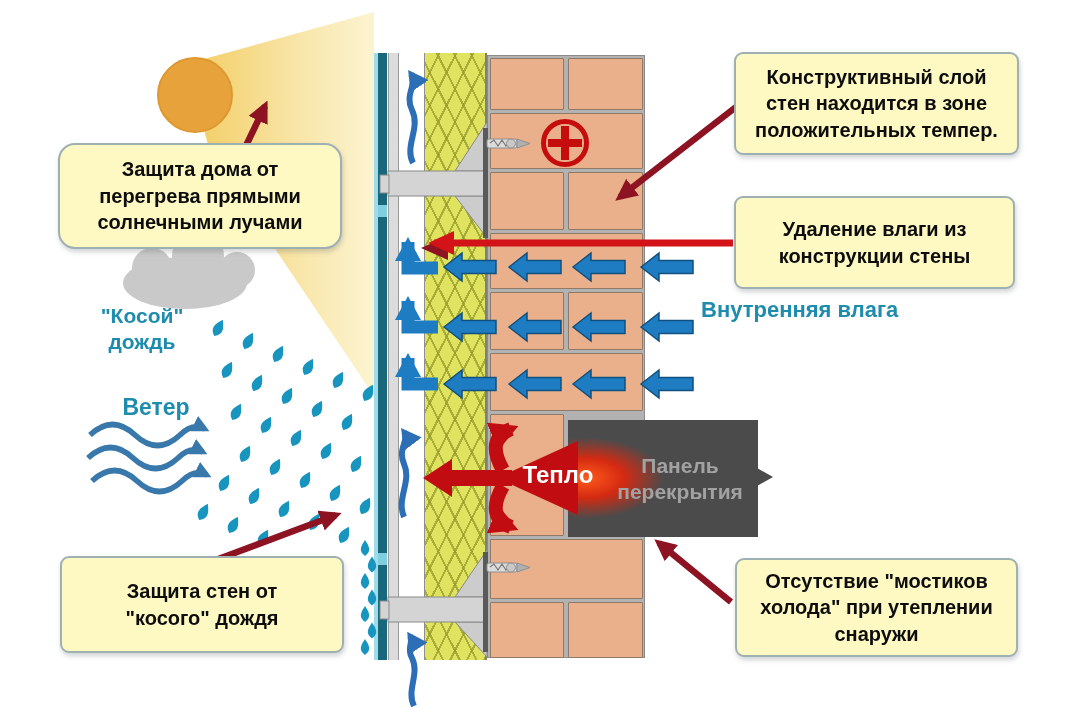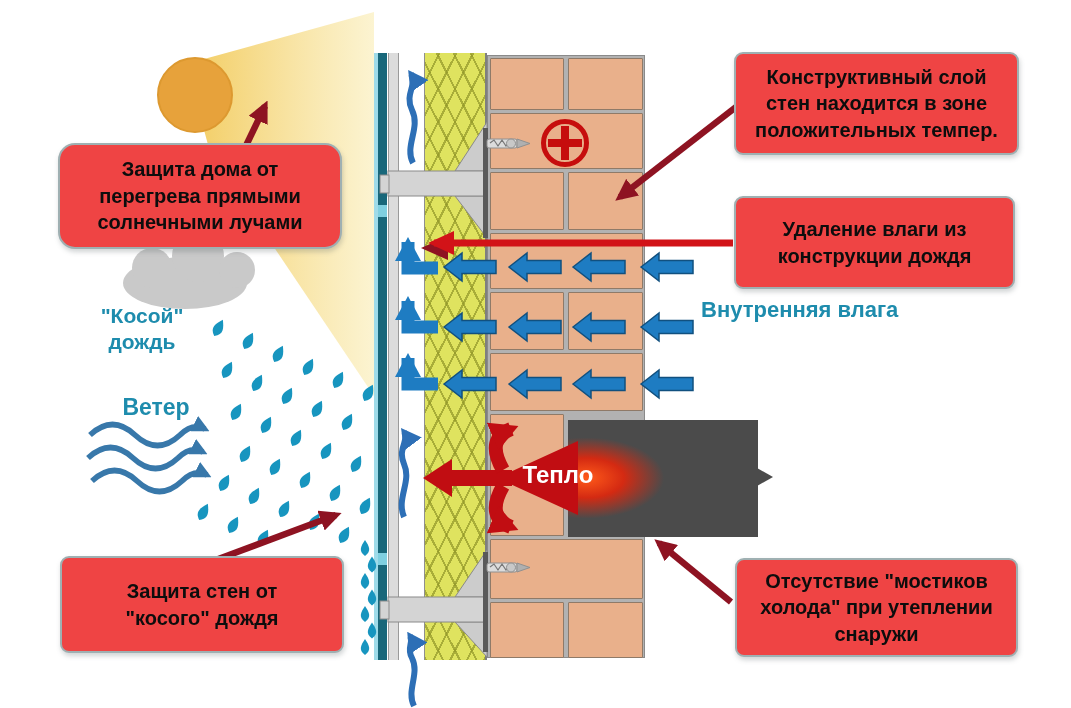--- a/index.html
+++ b/index.html
@@ -16,21 +16,21 @@
                      repeating-linear-gradient(-63deg,rgba(145,150,40,.7) 0 2px,transparent 2px 15px);
     border-left:1px solid #8f8f8f;border-right:2px solid #7f7f7f;box-sizing:border-box;}
   #wall{left:487px;top:55px;width:158px;height:603px;background:#b2b2b2;border:1px solid #8a8a8a;box-sizing:border-box;}
   .brick{position:absolute;background:#e9b08b;border:1px solid #8f7a68;box-sizing:border-box;border-radius:1px;}
   #slab-panel{left:568px;top:420px;width:190px;height:117px;background:#4b4b4b;z-index:1;}
   #slab-glow{position:absolute;left:0;top:0;width:100%;height:100%;
     background:radial-gradient(ellipse 100px 52px at 18px 58px,#ff5a1a 0%,#d42a12 38%,rgba(120,20,10,0) 78%);}
   #slab-notch{position:absolute;right:-15px;top:48px;width:0;height:0;
     border-left:16px solid #4b4b4b;border-top:9px solid transparent;border-bottom:9px solid transparent;}
   #overlay{position:absolute;left:0;top:0;width:1071px;height:708px;z-index:2;pointer-events:none;}
-  .callout{position:absolute;background:#ef4444;border:2px solid #9fb0b2;border-radius:9px;z-index:3;
+  .callout{position:absolute;background:#fef9c3;border:2px solid #9fb0b2;border-radius:9px;z-index:3;
     display:flex;align-items:center;justify-content:center;text-align:center;
     font-weight:bold;color:#0d0d0d;font-size:20px;line-height:1.32;
     box-shadow:1px 3px 5px rgba(90,100,105,0.28);box-sizing:border-box;}
   #box-sun{left:58px;top:143px;width:284px;height:106px;padding:0 22px;border-radius:17px;}
   #box-rain{left:60px;top:556px;width:284px;height:97px;padding:0 22px;}
   #box-structural{left:734px;top:52px;width:285px;height:103px;padding:0 16px;}
   #box-moisture{left:734px;top:196px;width:281px;height:93px;padding:0 32px;}
   #box-coldbridge{left:735px;top:558px;width:283px;height:99px;padding:0 16px;}
   .teal-label{position:absolute;color:#1e8cad;font-weight:bold;z-index:3;text-align:center;}
   #label-rain{left:78px;top:303px;width:128px;font-size:21px;line-height:1.25;}
@@ -238,19 +238,20 @@
     </g>
     <g id="dark-arrow-coldbridge">
       <path d="M731,602 L659,543" stroke="#8e1322" stroke-width="6.5" fill="none" marker-end="url(#mDark)"></path>
     </g>
   </svg>
 
   <div class="teal-label" id="label-rain">"Косой" дождь</div>
   <div class="teal-label" id="label-wind">Ветер</div>
   <div class="teal-label" id="label-inner-moisture">Внутренняя влага</div>
   <div id="label-heat">Тепло</div>
+  <div id="label-slab">Панель перекрытия</div>
 
   <div class="callout" id="box-sun">Защита дома от перегрева прямыми солнечными лучами</div>
   <div class="callout" id="box-rain">Защита стен от "косого" дождя</div>
   <div class="callout" id="box-structural">Конструктивный слой стен находится в зоне положительных темпер.</div>
-  <div class="callout" id="box-moisture">Удаление влаги из конструкции дождя</div>
+  <div class="callout" id="box-moisture">Удаление влаги из конструкции стены</div>
   <div class="callout" id="box-coldbridge">Отсутствие "мостиков холода" при утеплении снаружи</div>
 </div>
 
 </body></html>

